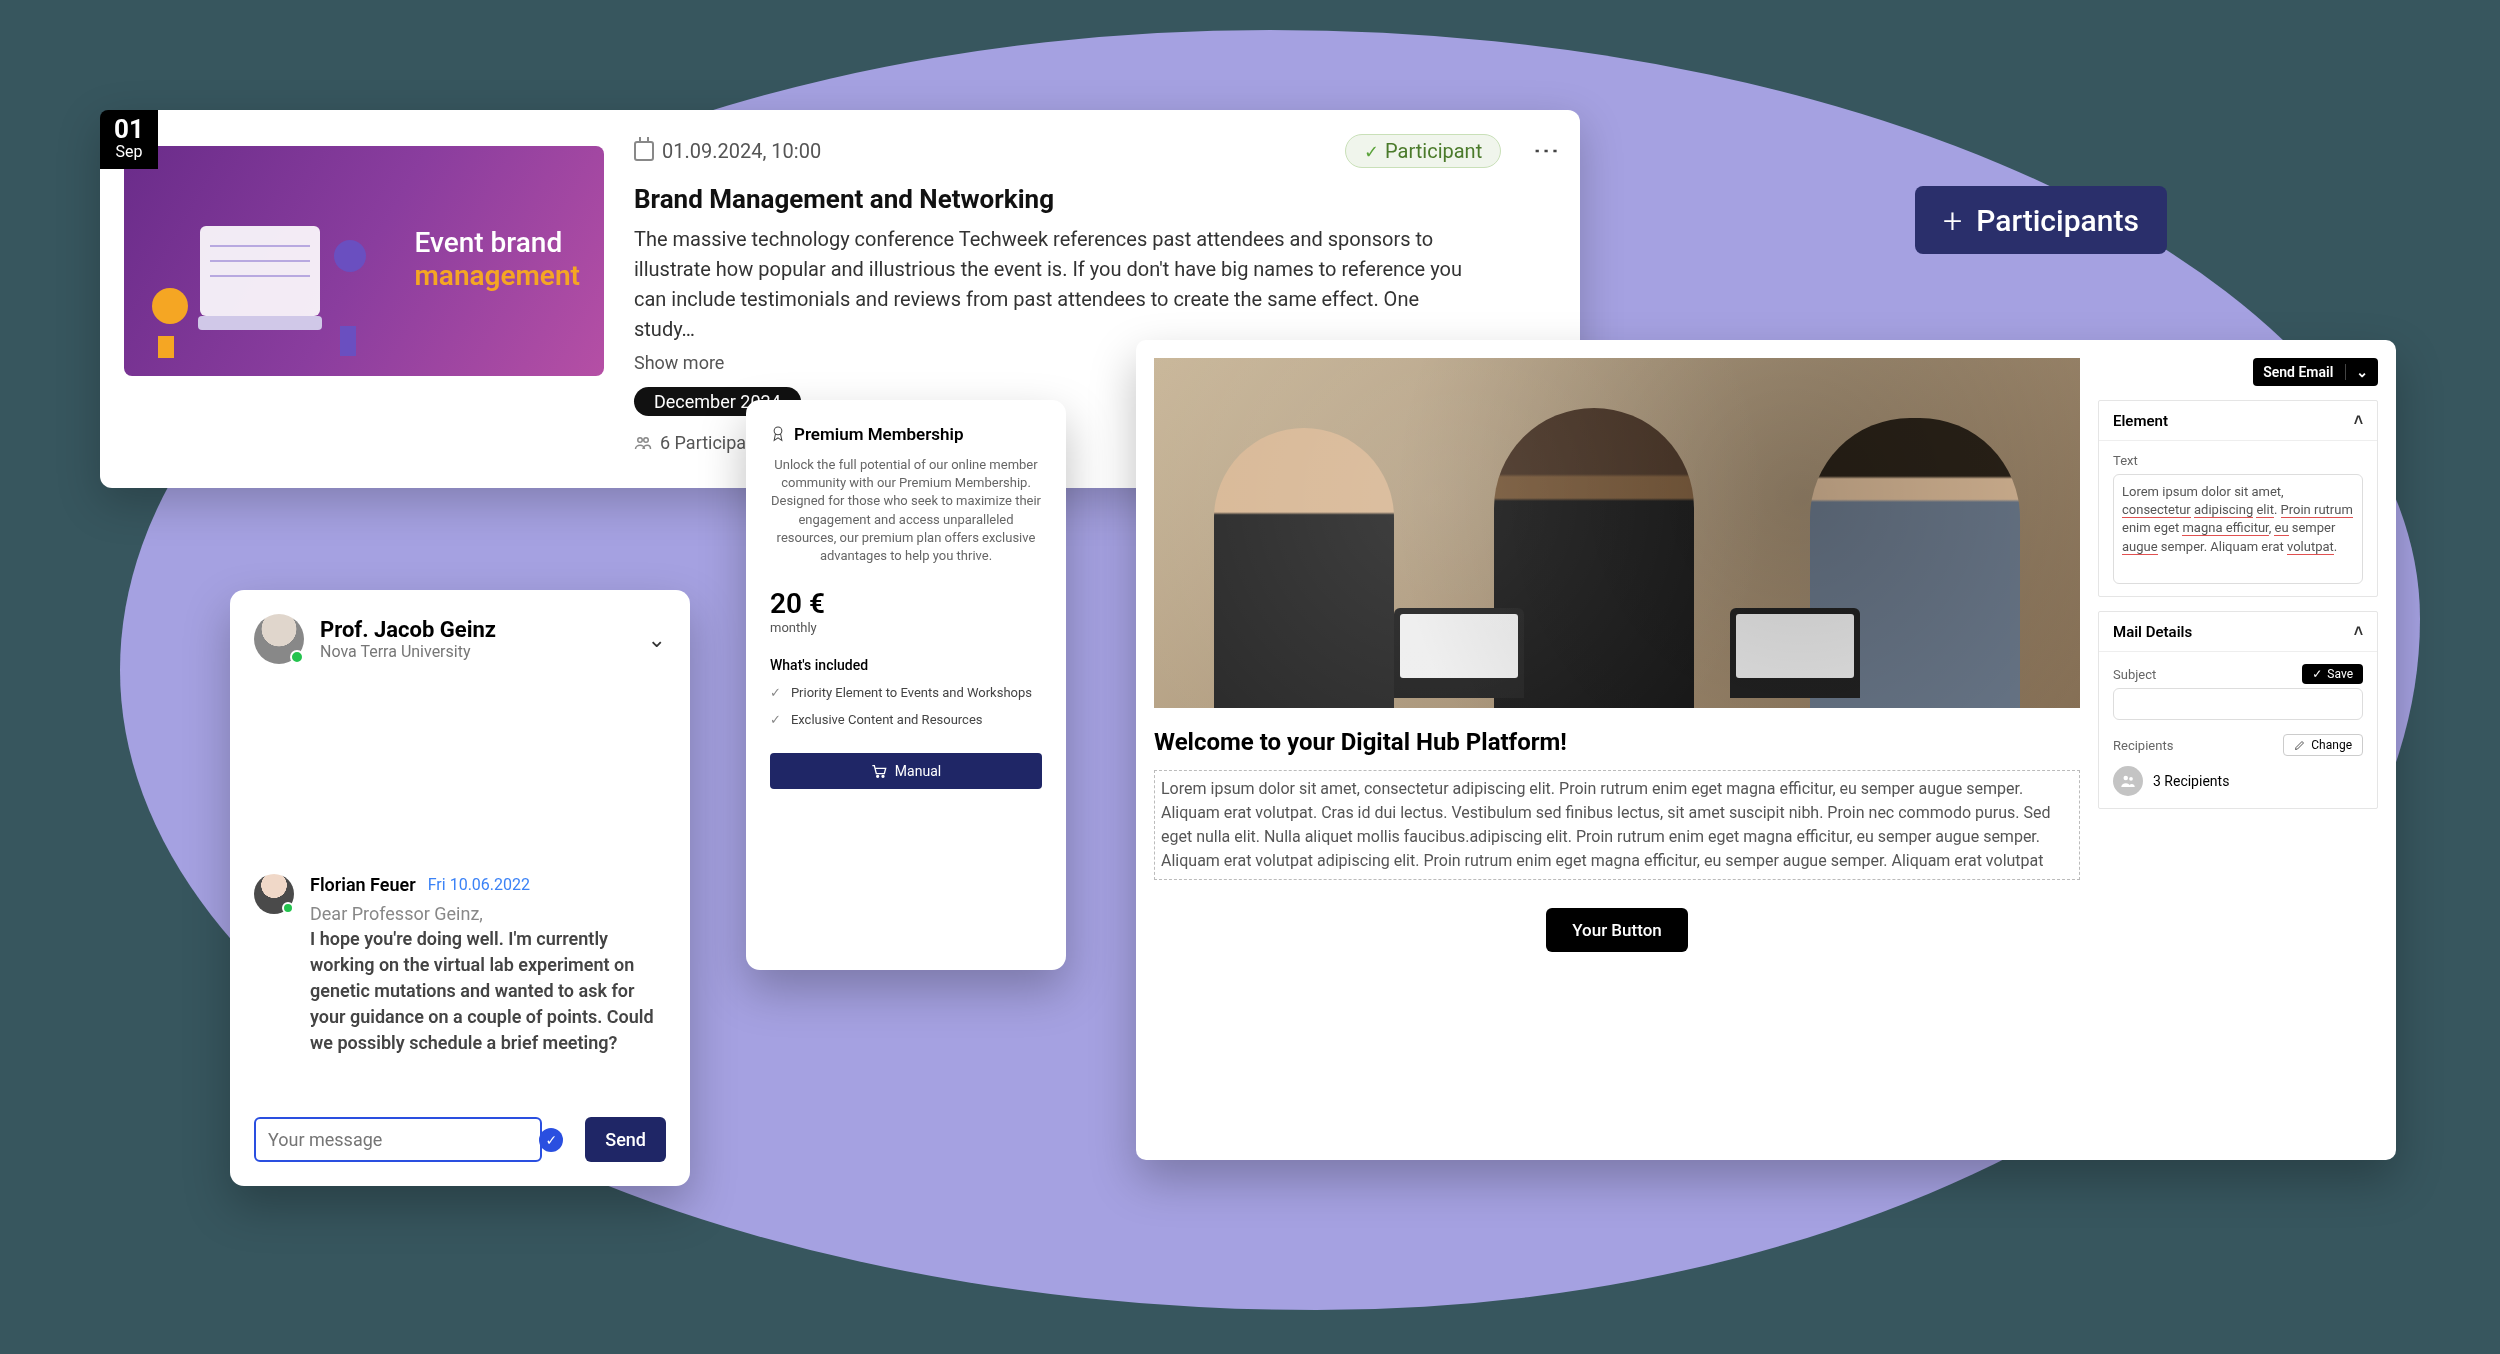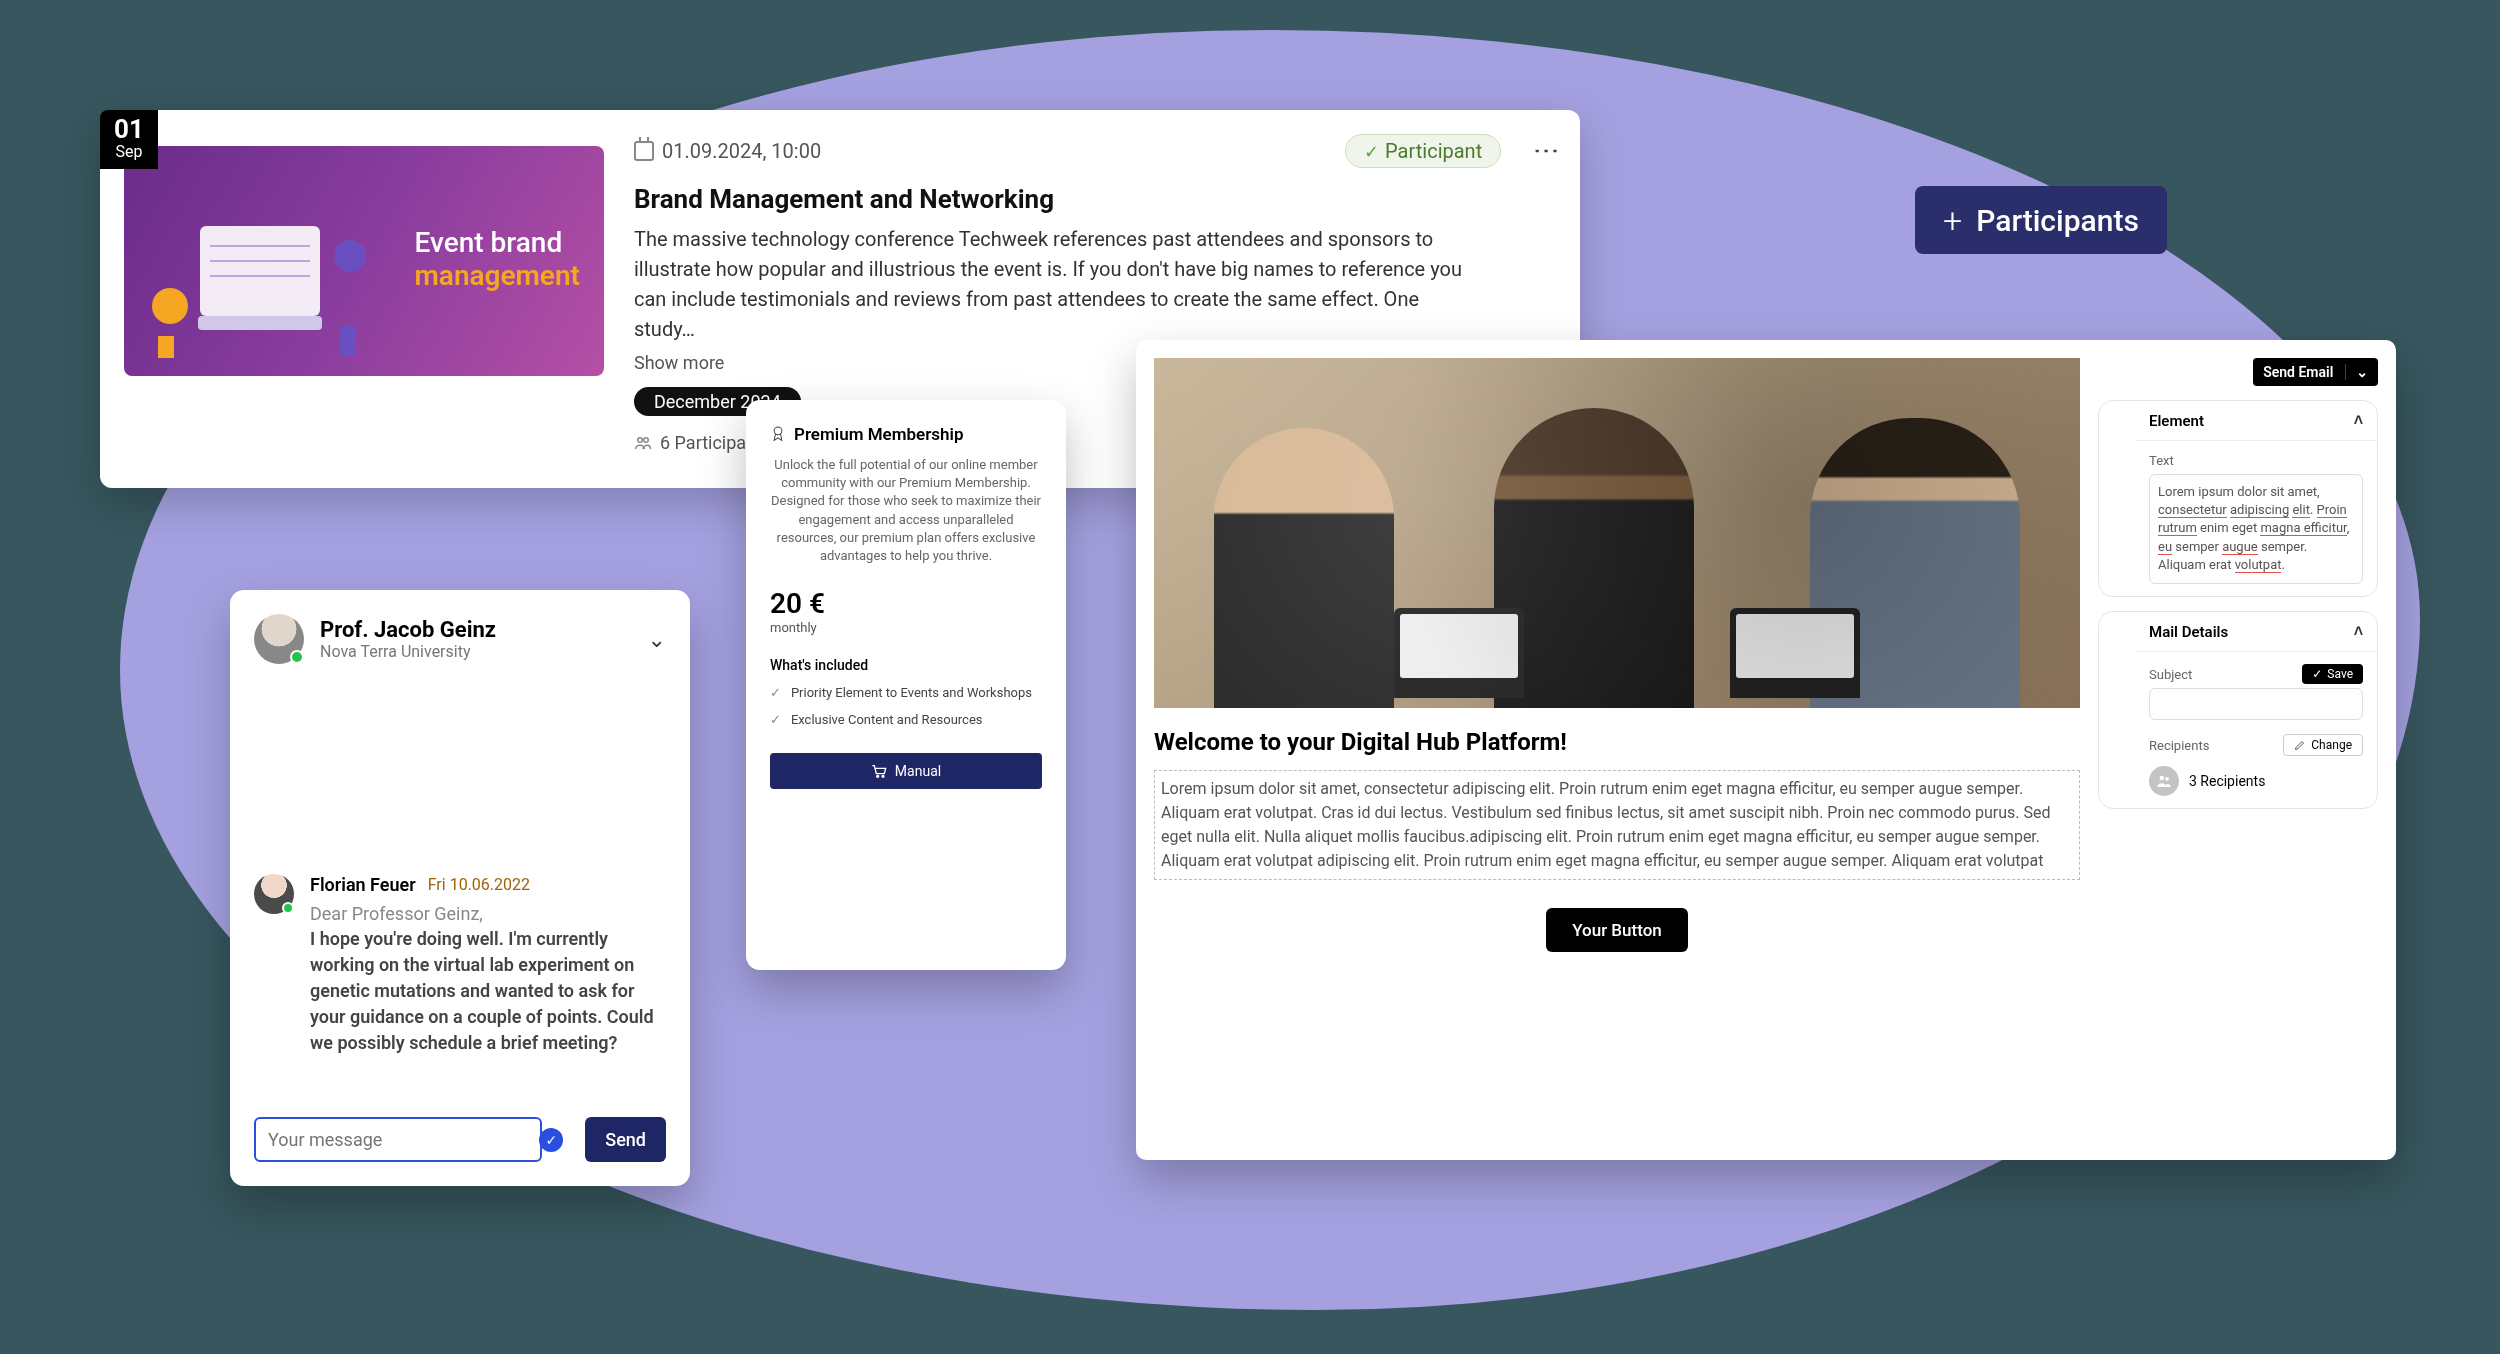--- a/index.html
+++ b/index.html
@@ -49,21 +49,21 @@
 .avatar { width: 50px; height: 50px; border-radius: 50%; background: #ccc; position: relative; }
 .avatar.prof { background: radial-gradient(circle at 50% 30%, #e0d6cc 0 40%, #888 41%); }
 .avatar.flor { background: radial-gradient(circle at 50% 28%, #f0d8c8 0 36%, #4a4a4a 37%); }
 .online-dot { position: absolute; right: 0px; bottom: 0px; width: 14px; height: 14px; background: #24c34e; border: 2px solid #fff; border-radius: 50%; }
 .chat-name { font-weight: 700; font-size: 22px; }
 .chat-sub { color: #777; font-size: 16px; }
 .chevron { margin-left: auto; font-size: 22px; color: #333; }
 .msg-block { margin-top: 210px; }
 .msg-head { display: flex; align-items: center; gap: 12px; }
 .msg-sender { font-weight: 600; font-size: 18px; }
-.msg-time { color: #a16207; font-size: 16px; }
+.msg-time { color: #3b82f6; font-size: 16px; }
 .msg-body { margin-left: 0px; margin-top: 8px; }
 .msg-grey { color: #888; font-size: 18px; }
 .msg-text { font-size: 18px; font-weight: 600; color: #444; line-height: 1.45; margin-top: 2px; max-width: 360px; }
 .msg-row { display: flex; gap: 16px; }
 .msg-col { flex: 1; }
 .chat-input-row { margin-top: auto; display: flex; gap: 12px; align-items: center; }
 .chat-input { flex: 1; border: 2px solid #2a4fe0; border-radius: 6px; padding: 10px 44px 10px 12px; font-size: 18px; color: #777; position: relative; }
 .chat-input-wrap { position: relative; flex: 1; }
 .chat-check { position: absolute; right: 10px; top: 50%; transform: translateY(-50%); width: 24px; height: 24px; border-radius: 50%; background: #2a4fe0; color: #fff; display: flex; align-items: center; justify-content: center; font-size: 14px; }
 .send-btn { background: #1f2666; color: #fff; border: none; border-radius: 6px; padding: 12px 20px; font-size: 18px; font-weight: 500; cursor: pointer; }
@@ -84,21 +84,21 @@
 .l1 { left: 240px; }
 .l2 { right: 220px; }
 .canvas-title { font-size: 24px; font-weight: 700; margin-top: 20px; }
 .canvas-text { font-size: 16px; color: #555; line-height: 1.5; margin-top: 14px; border: 1px dashed #bbb; padding: 6px; }
 .canvas-btn { align-self: center; margin-top: 28px; background: #000; color: #fff; border: none; border-radius: 6px; padding: 12px 26px; font-size: 17px; font-weight: 500; cursor: pointer; }
 
 .sidebar { width: 280px; display: flex; flex-direction: column; gap: 14px; }
 .send-email-row { display: flex; justify-content: flex-end; }
 .send-email-btn { background: #000; color: #fff; border: none; border-radius: 4px; padding: 6px 10px; font-size: 14px; font-weight: 600; cursor: pointer; display: flex; align-items: center; gap: 12px; }
 .send-email-caret { background: #000; border-left: 1px solid #444; padding-left: 10px; }
-.panel { border: 1px solid #e5e5e5; border-radius: 15px; background: #fff; padding-left: 36px; }
+.panel { border: 1px solid #e5e5e5; border-radius: 2px; background: #fff; }
 .panel-hd { display: flex; align-items: center; justify-content: space-between; padding: 10px 14px; font-weight: 600; font-size: 15px; border-bottom: 1px solid #eee; }
 .panel-bd { padding: 12px 14px; }
 .field-label { font-size: 13px; color: #666; margin-bottom: 6px; }
 .textarea { border: 1px solid #ddd; border-radius: 6px; padding: 8px; font-size: 13px; color: #555; line-height: 1.4; height: 110px; overflow: hidden; position: relative; }
 .underline-red { border-bottom: 1px solid #e05050; }
 .save-badge { background: #000; color: #fff; border-radius: 4px; padding: 3px 10px; font-size: 12px; display: flex; align-items: center; gap: 5px; }
 .subj-input { width: 100%; border: 1px solid #ddd; border-radius: 6px; height: 32px; margin-top: 4px; }
 .recip-row { display: flex; align-items: center; justify-content: space-between; margin-top: 14px; }
 .change-btn { border: 1px solid #ccc; background: #fff; border-radius: 4px; padding: 3px 10px; font-size: 12px; display: flex; align-items: center; gap: 5px; cursor: pointer; }
 .recip-count-row { display: flex; align-items: center; gap: 10px; margin-top: 10px; }

